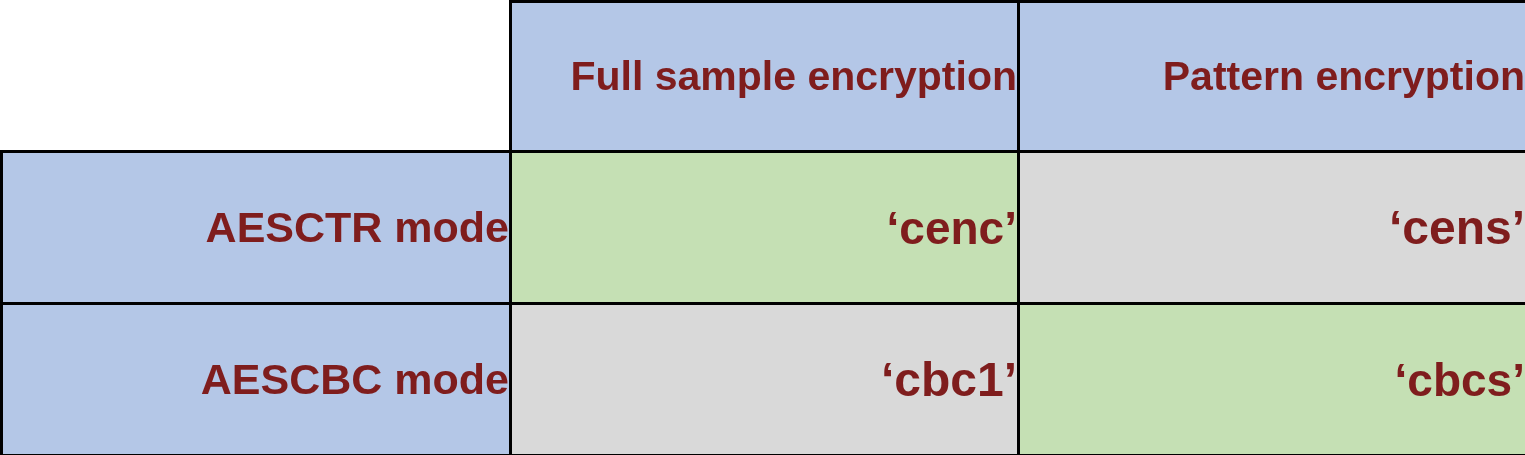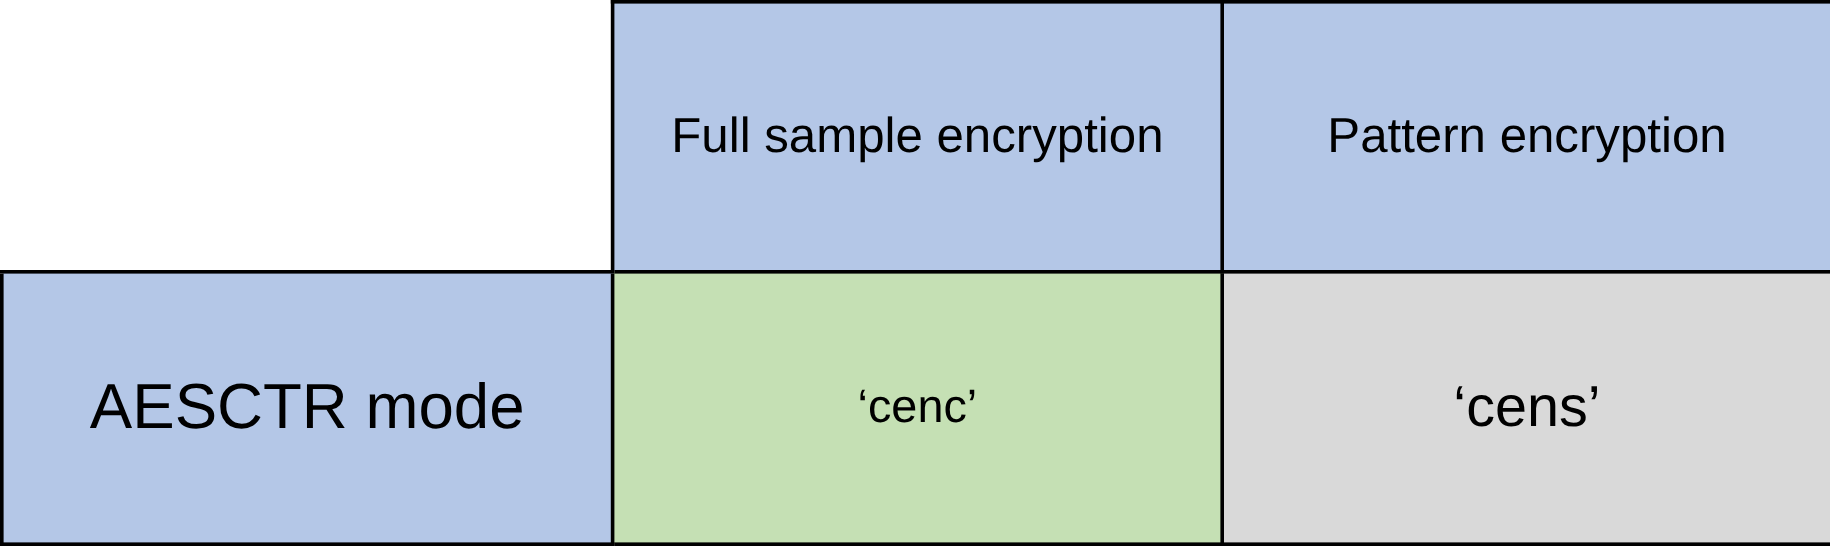--- a/index.html
+++ b/index.html
@@ -16,24 +16,24 @@
 
   #matrix-table {
     border-collapse: collapse;
     table-layout: fixed;
     width: 1525px;
     height: 455px;
   }
 
   #matrix-table td {
     border: 3px solid #000000;
-    text-align: center;
+    text-align: right;
     vertical-align: middle;
-    color: #000000;
-    font-weight: 400;
+    color: #7f1d1d;
+    font-weight: 700;
     padding: 0;
     box-sizing: border-box;
   }
 
   
   .col-label  { width: 509px; }
   .col-data   { width: 508px; }
 
   
   .row-header td { height: 150px; }
@@ -48,37 +48,42 @@
     border-bottom: 3px solid #000000 !important;
   }
 
   .header-cell {
     background: #b4c7e7;
     font-size: 41px;
   }
 
   .rowlabel-cell {
     background: #b4c7e7;
-    font-size: 53px;
+    font-size: 43px;
   }
 
-  .cell-green { background: #c5e0b4; font-size: 39px; }
+  .cell-green { background: #c5e0b4; font-size: 46px; }
   .cell-gray  { background: #d9d9d9; font-size: 48px; }
 </style>
 </head>
 <body>
 
 <table id="matrix-table">
   <tbody>
     <tr class="row-header">
       <td class="col-label corner-cell"></td>
       <td class="col-data header-cell">Full sample encryption</td>
       <td class="col-data header-cell">Pattern encryption</td>
     </tr>
 
     <tr class="row-body">
       <td class="col-label rowlabel-cell">AESCTR mode</td>
       <td class="col-data cell-green">‘cenc’</td>
       <td class="col-data cell-gray">‘cens’</td>
     </tr>
 
+    <tr class="row-body">
+      <td class="col-label rowlabel-cell">AESCBC mode</td>
+      <td class="col-data cell-gray">‘cbc1’</td>
+      <td class="col-data cell-green">‘cbcs’</td>
+    </tr>
   </tbody>
 </table>
 
 </body></html>

